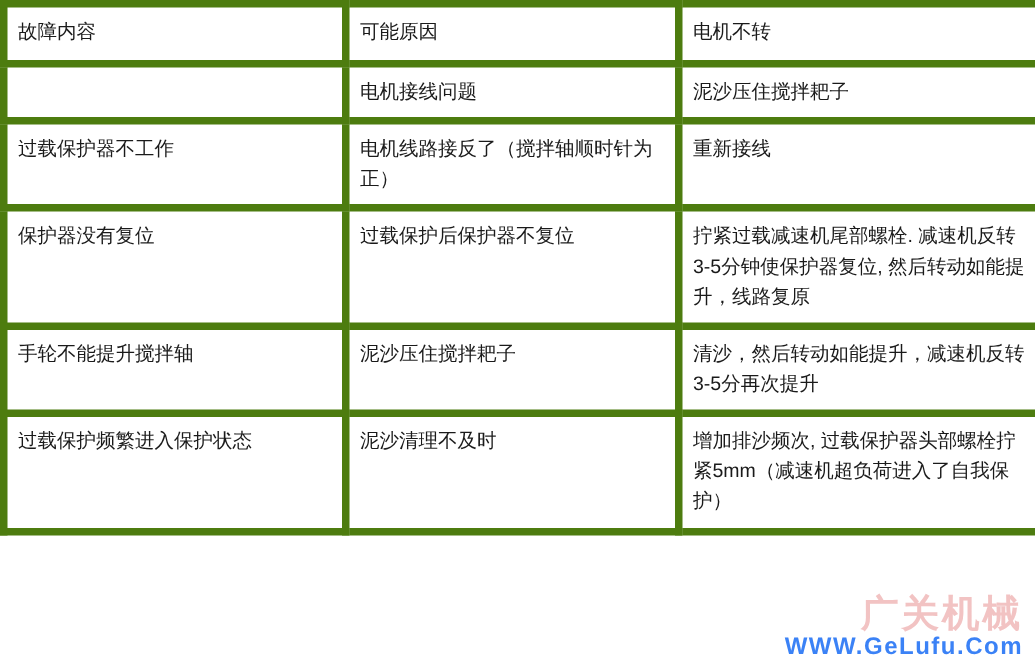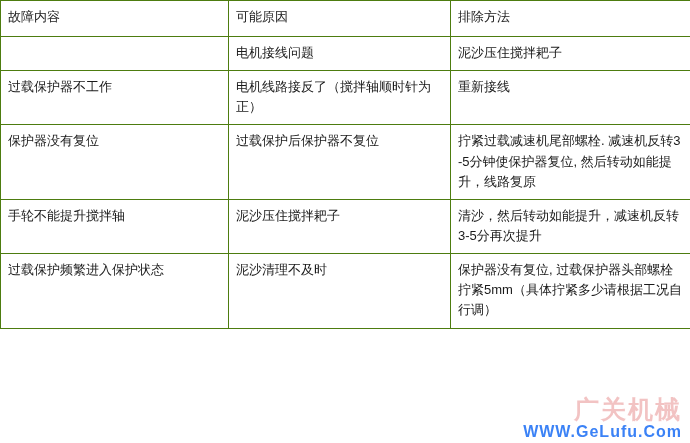--- a/index.html
+++ b/index.html
@@ -17,21 +17,21 @@
   }
   #fault-table {
     border-collapse: collapse;
     width: 690px;
     table-layout: fixed;
   }
   #fault-table col.c0 { width: 228px; }
   #fault-table col.c1 { width: 222px; }
   #fault-table col.c2 { width: 240px; }
   #fault-table td, #fault-table th {
-    border: 1px solid #4d7c0f;
+    border: 5px solid #4d7c0f;
     vertical-align: top;
     padding: 6px 7px 7px 7px;
     font-size: 13px;
     line-height: 1.55;
     font-weight: normal;
     text-align: left;
   }
   .hdr-row td {
     height: 22px;
   }
@@ -79,21 +79,21 @@
   </colgroup>
   <tbody>
     <tr class="hdr-row">
       <td>
           <span class="cell-text">故障内容</span>
         </td>
       <td>
           <span class="cell-text">可能原因</span>
         </td>
       <td>
-          <span class="cell-text">排除方法</span>
+          <span class="cell-text">电机不转</span>
         </td>
     </tr>
 
 
     <tr>
       <td>
           <span class="cell-text"></span>
         </td>
       <td>
           <span class="cell-text">电机接线问题</span>
@@ -141,21 +141,21 @@
     </tr>
 
     <tr>
       <td>
           <span class="cell-text">过载保护频繁进入保护状态</span>
         </td>
       <td>
           <span class="cell-text">泥沙清理不及时</span>
         </td>
       <td>
-          <span class="cell-text">保护器没有复位, 过载保护器头部螺栓拧紧5mm（具体拧紧多少请根据工况自行调）</span>
+          <span class="cell-text">增加排沙频次, 过载保护器头部螺栓拧紧5mm（减速机超负荷进入了自我保护）</span>
         </td>
     </tr>
   </tbody>
 </table>
 
 <div class="watermark">
   <div class="wm-line1">广关机械</div>
   <div class="wm-line2">WWW.GeLufu.Com</div>
 </div>
 

